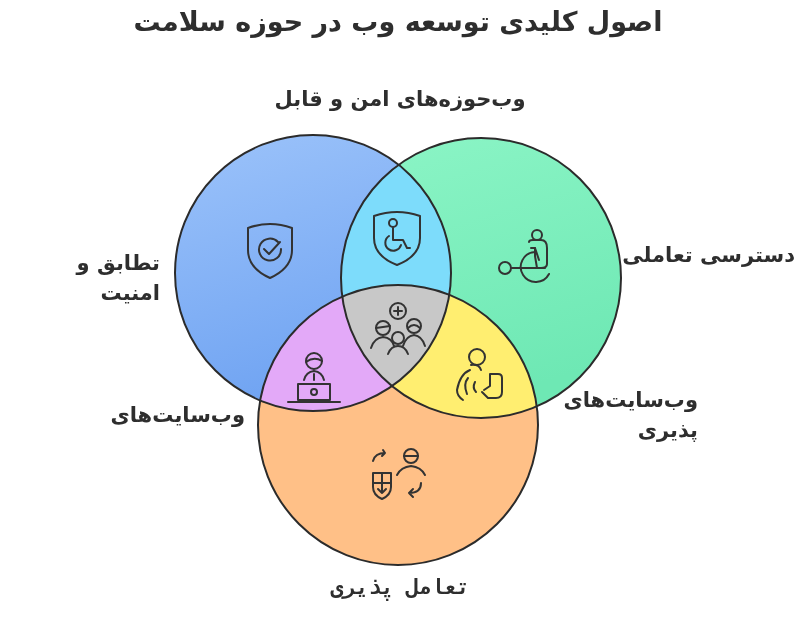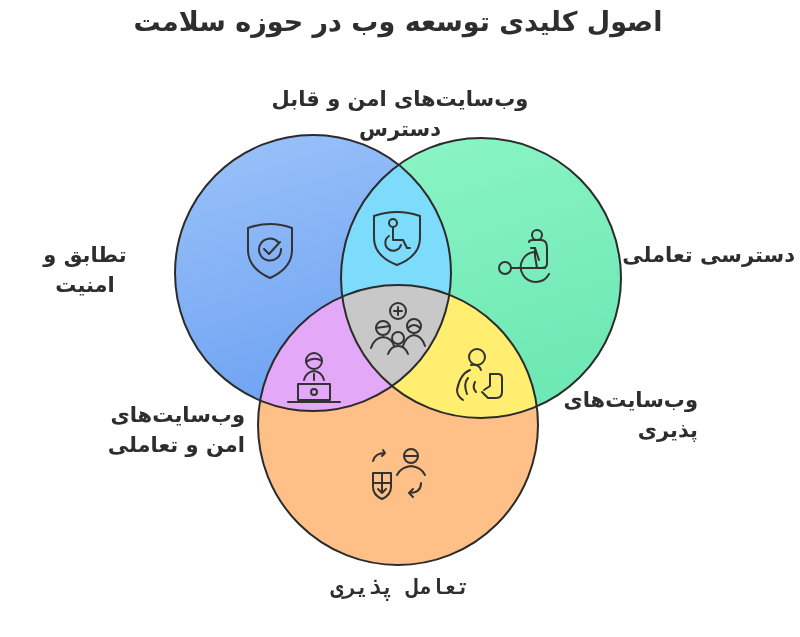--- a/index.html
+++ b/index.html
@@ -1,20 +1,20 @@
 <!DOCTYPE html>
 <html><head>
   <meta charset="utf-8">
   <style>
     html, body { margin: 0; padding: 0; background: #ffffff; }
     body { width: 800px; height: 637px; position: relative; overflow: hidden; font-family: "DejaVu Sans", "Liberation Sans", sans-serif; color: #2b2b2b; }
     .title { position: absolute; left: 0; top: 6px; width: 796px; text-align: center; font-size: 27px; font-weight: bold; direction: rtl; color: #2e2e2e; }
     .label { position: absolute; direction: rtl; font-size: 21px; font-weight: bold; line-height: 30px; color: #2e2e2e; }
     .lbl-top { left: 250px; top: 84px; width: 300px; text-align: center; }
-    .lbl-left { left: 10px; top: 240px; width: 150px; text-align: center; }
+    .lbl-left { left: 10px; top: 248px; width: 150px; text-align: right; }
     .lbl-right { left: 615px; top: 240px; width: 180px; text-align: right; }
     .lbl-bl { left: 90px; top: 400px; width: 155px; text-align: right; }
     .lbl-br { left: 548px; top: 385px; width: 150px; text-align: right; }
     .lbl-bottom { left: 300px; top: 574px; width: 200px; text-align: center; font-family: Liberation Mono, monospace; }
     svg.venn { position: absolute; left: 0; top: 0; }
   </style>
 </head>
 <body>
 
 <div class="title">اصول کلیدی توسعه وب در حوزه سلامت</div>
@@ -126,26 +126,24 @@
       <path d="M35 9 L49 9"></path>
       <path d="M28 28 Q32 20 42 19 Q52 20 56 28"></path>
       <path d="M4 26 L22 26 L22 40 Q22 48 13 52 Q4 48 4 40 Z"></path>
       <path d="M13 26 L13 46 M4 36 L22 36 M9 42 L13 46 L17 42"></path>
       <path d="M52 36 Q52 46 40 46 L44 42 M40 46 L44 50"></path>
     </g>
   </g>
 </svg>
 
 <div class="label lbl-top">
-  <div>وب‌سایت‌های امن و قابل</div>
-  <div>دسترس</div>
+  <div>وب‌حوزه‌های امن و قابل</div>
 </div>
 <div class="label lbl-left">تطابق و امنیت</div>
 <div class="label lbl-right">دسترسی تعاملی</div>
 <div class="label lbl-bl">
   <div>وب‌سایت‌های</div>
-  <div>امن و تعاملی</div>
 </div>
 <div class="label lbl-br">
   <div>وب‌سایت‌های</div>
   <div>پذیری</div>
 </div>
 <div class="label lbl-bottom">تعامل پذیری</div>
 
 </body></html>

